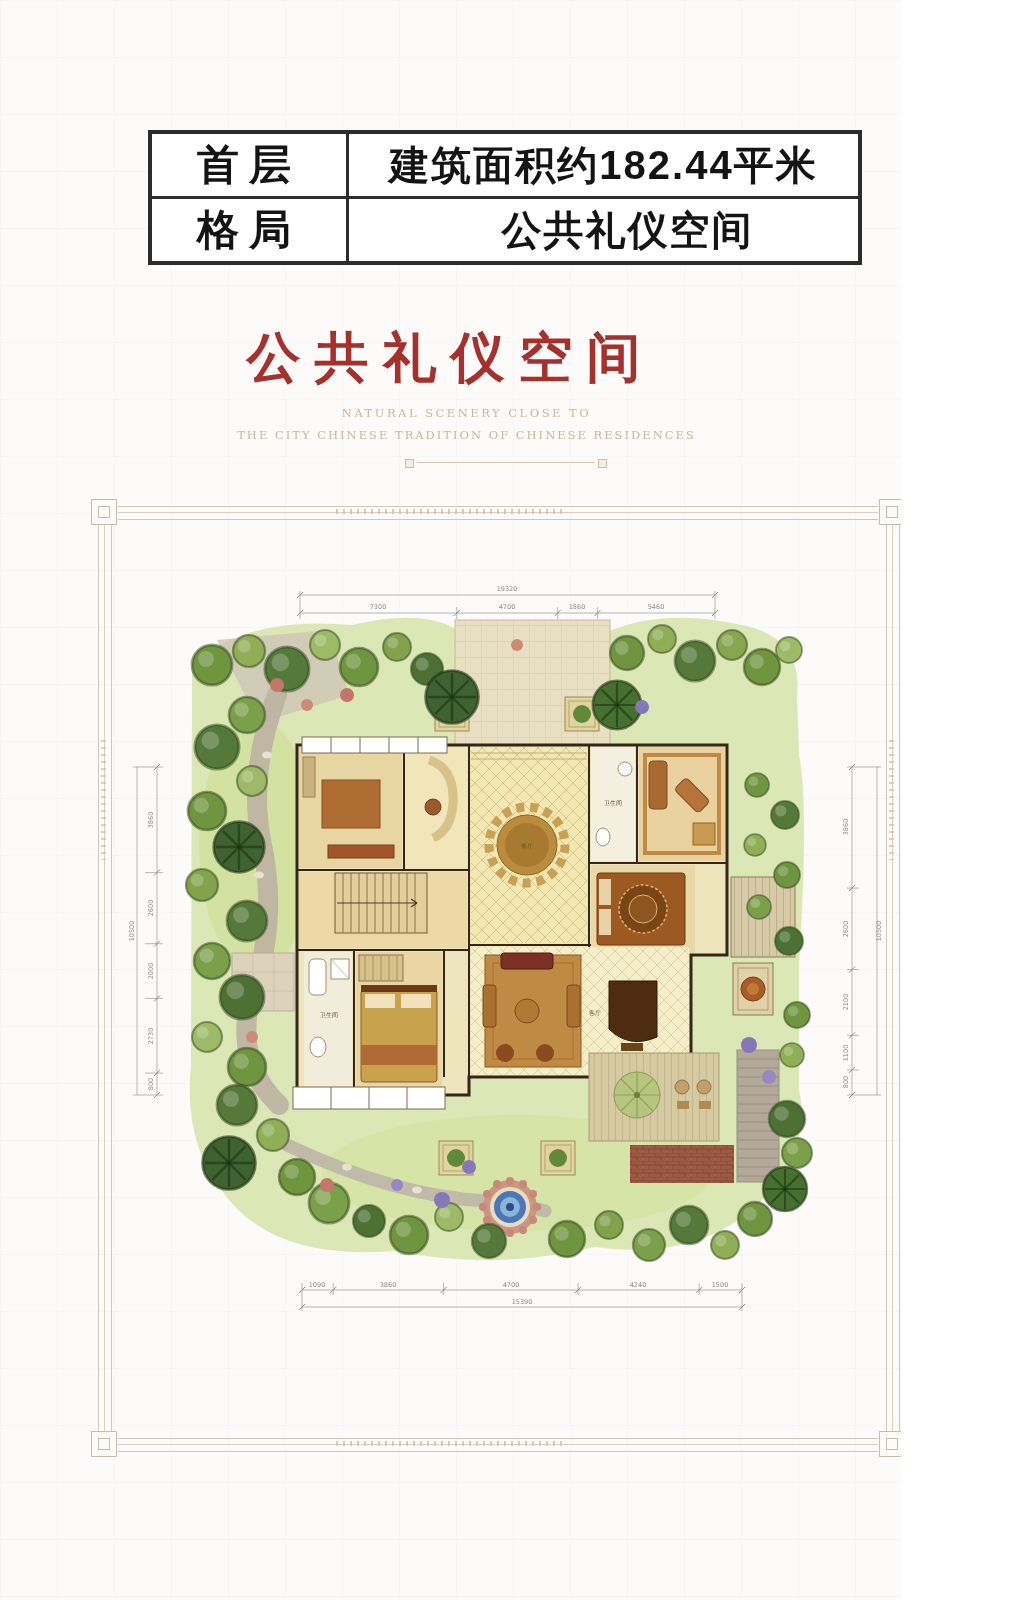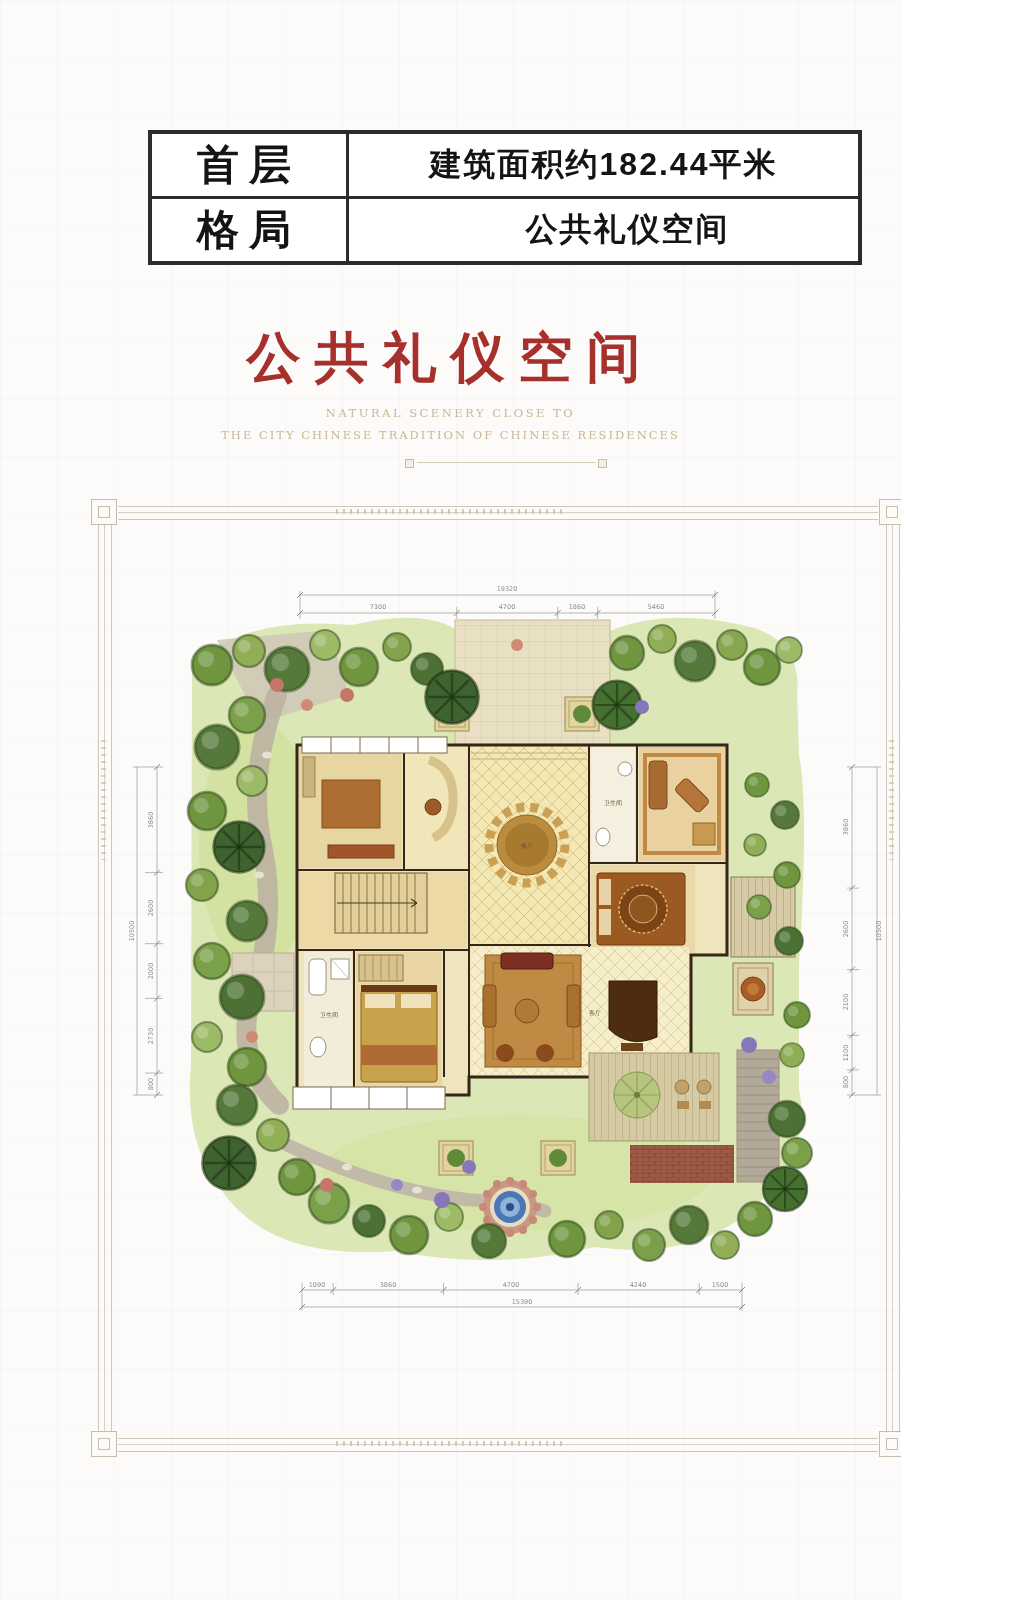--- a/index.html
+++ b/index.html
@@ -15,28 +15,28 @@
   .info-table{
     position:absolute; left:148px; top:130px; width:714px; height:135px;
     border:4px solid #2c2c2c; box-sizing:border-box; background:#fff;
     display:flex; flex-direction:column;
   }
   .info-row{flex:1; display:flex;}
   .info-row + .info-row{border-top:3px solid #2c2c2c;gap:48px;}
   .info-cell{display:flex; align-items:center; justify-content:center;
     font-weight:700; color:#141414; letter-spacing:2px;}
   .info-cell.lab{width:194px; font-size:42px; border-right:3px solid #2c2c2c; letter-spacing:10px;}
-  .info-cell.val{flex:1; font-size:32px;}
+  .info-cell.val{flex:1; font-size:40px;}
   
   .main-title{
     position:absolute; left:0; top:322px; width:100%; text-align:center;
     font-family:"DejaVu Serif",serif; font-weight:700;
     font-size:54px; letter-spacing:14px; color:#a5302c; margin:0;
   }
-  .tagline{position:absolute; left:0; width:100%; text-align:center;
+  .tagline{position:absolute; left:16px; width:100%; text-align:center;
     font-family:"DejaVu Serif",serif; color:#c7b897; margin:0;}
   .tagline.l1{top:406px; font-size:11.5px; letter-spacing:2.5px;}
   .tagline.l2{top:428px; font-size:11.5px; letter-spacing:2px;}
   .tag-divider{position:absolute; top:459px; left:405px; width:202px; height:7px;}
   .tag-divider .line{position:absolute; top:3px; left:12px; right:12px; height:1px; background:#d5cab2;}
   .tag-sq{position:absolute; top:0; width:7px; height:7px; border:1px solid #c9bfa6; background:#f3eee2;}
   .tag-sq.r{right:0;} .tag-sq.l{left:0;}
   
   .frame-corner{position:absolute; width:26px; height:26px; border:1.5px solid #c5bcab;
     box-sizing:border-box; background:#fcfbf7; display:flex; align-items:center; justify-content:center;}

